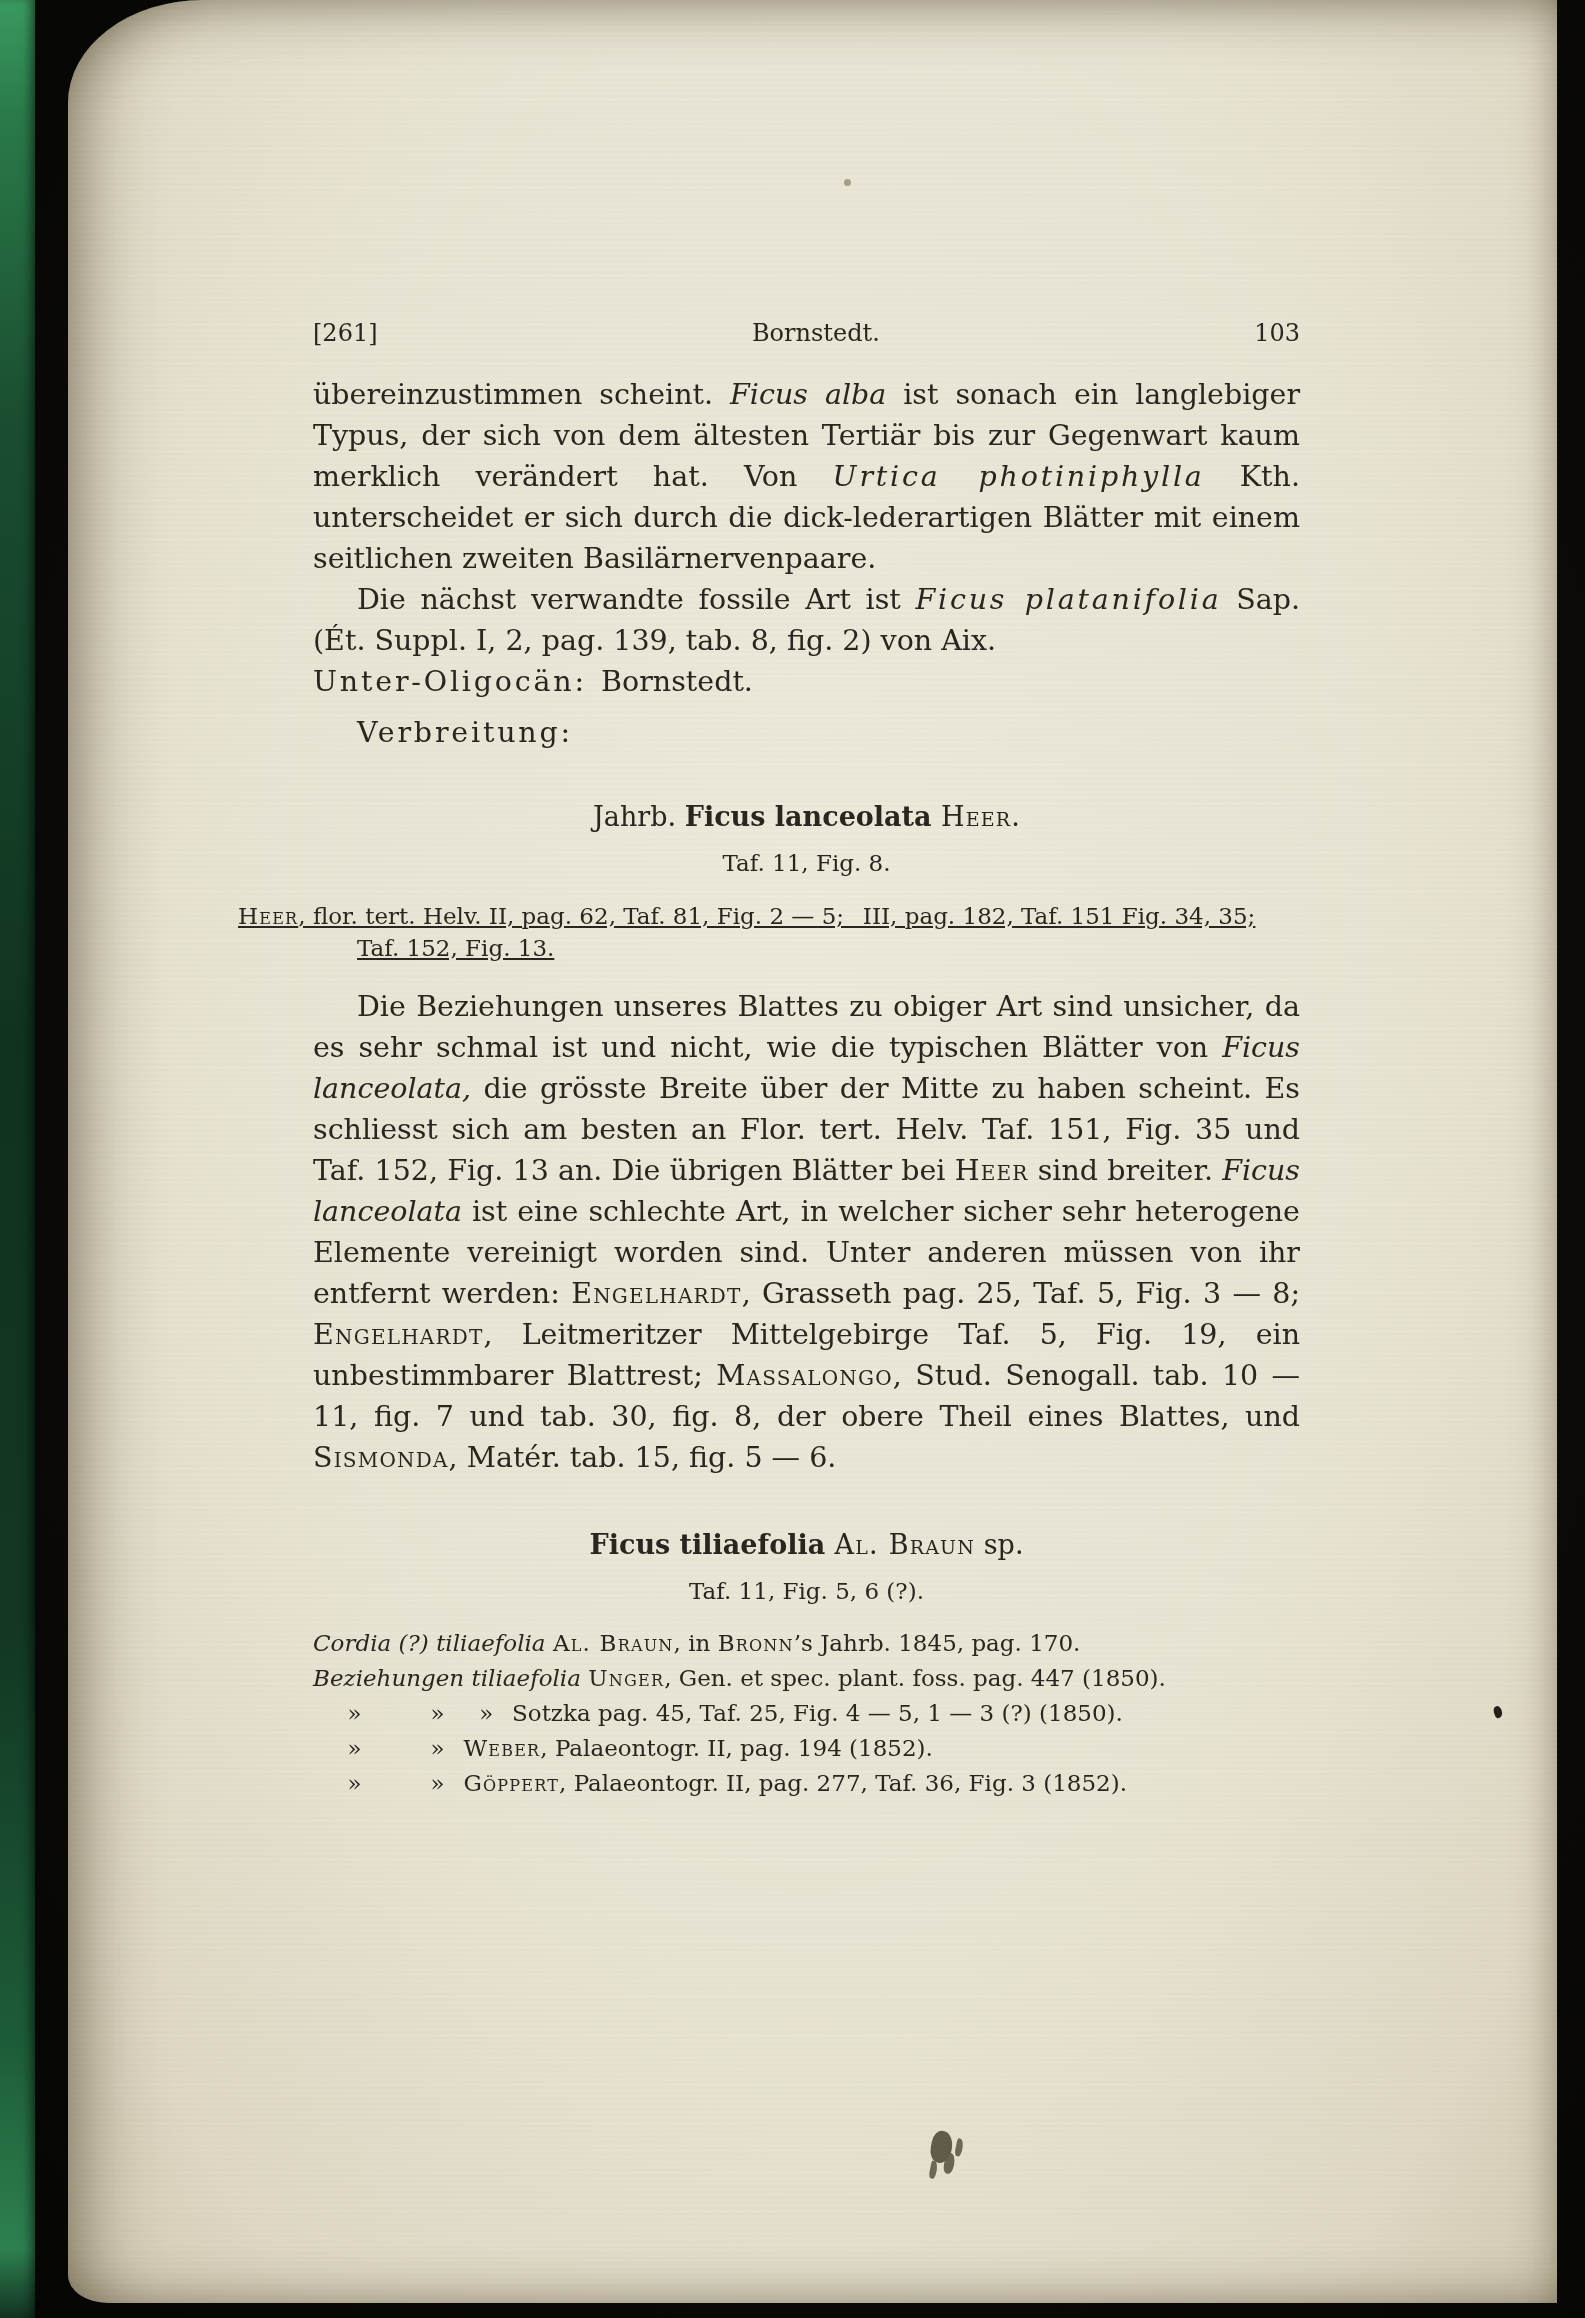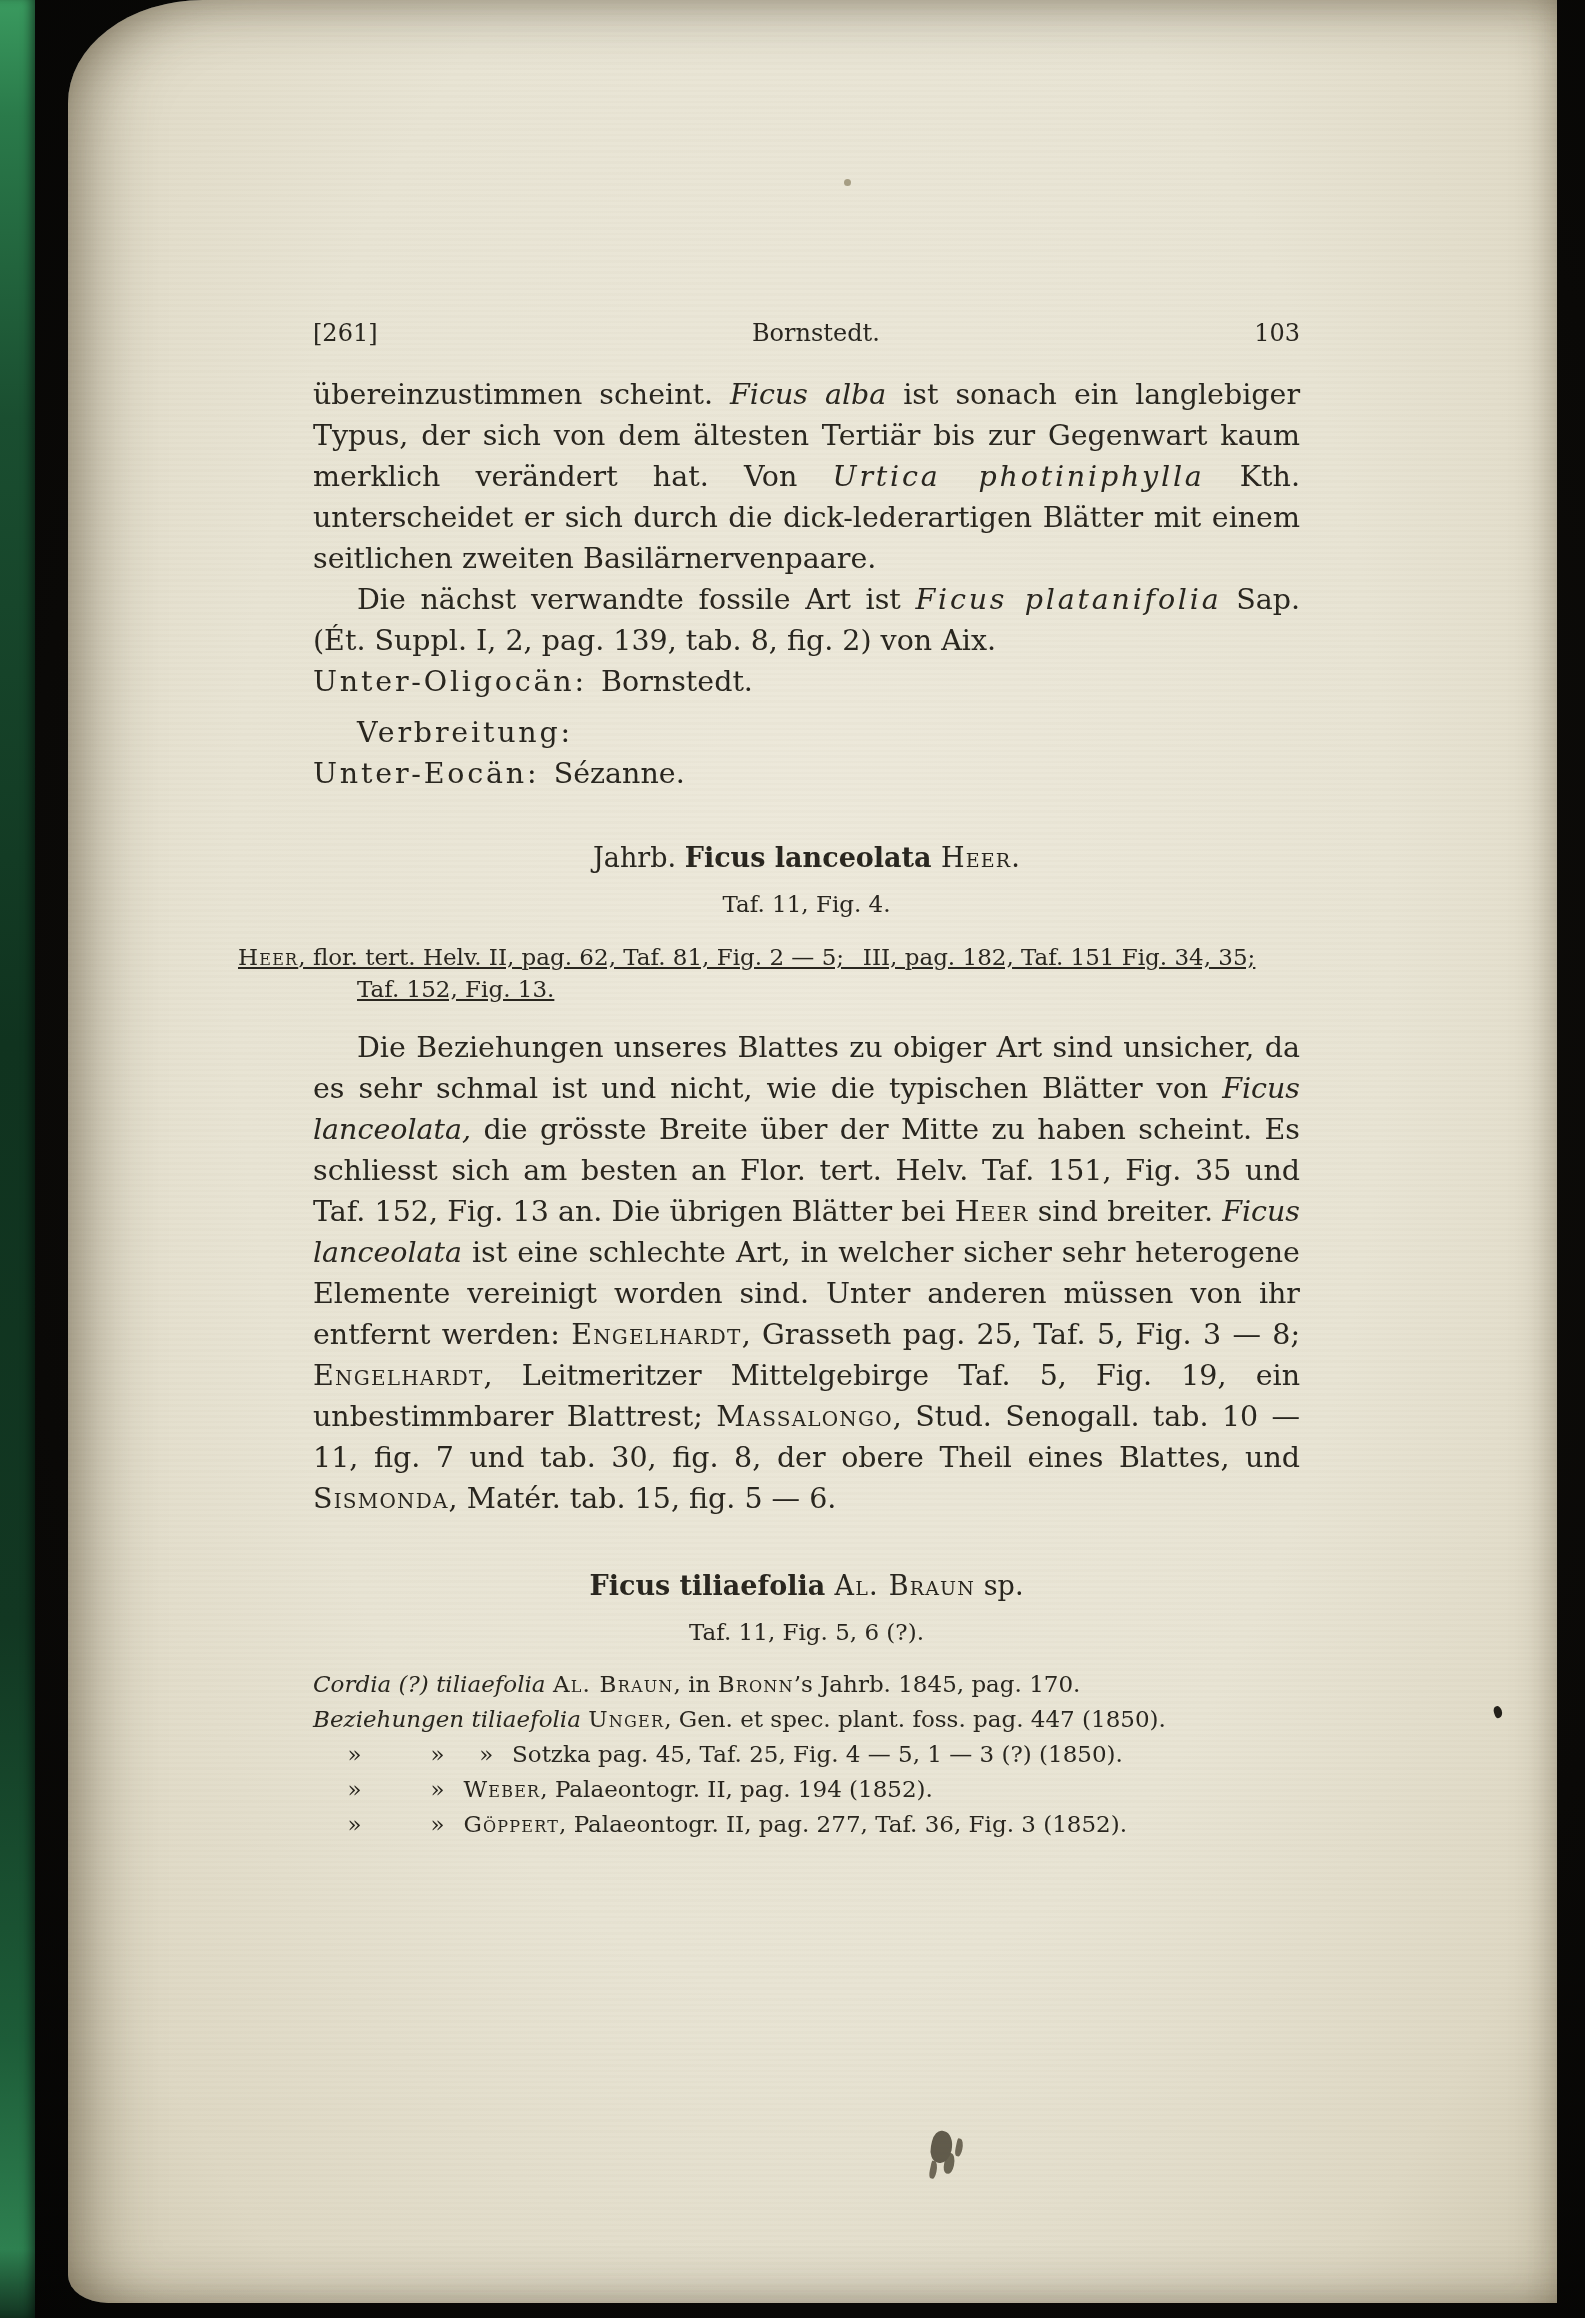--- a/index.html
+++ b/index.html
@@ -91,24 +91,23 @@
       <div class="header">
         <span>[261]</span>
         <span>Bornstedt.</span>
         <span>103</span>
       </div>
 
       <p class="body jt mt1"><span>übereinzustimmen scheint. </span><span class="it">Ficus alba</span><span> ist sonach ein langlebiger Typus, der sich von dem ältesten Tertiär bis zur Gegenwart kaum merklich verändert hat. Von </span><span class="it sp">Urtica photiniphylla</span><span> Kth. unterscheidet er sich durch die dick-lederartigen Blätter mit einem seitlichen zweiten Basilärnervenpaare.</span></p>
       <p class="body jt ind"><span>Die nächst verwandte fossile Art ist </span><span class="it sp">Ficus platanifolia</span><span> Sap. (Ét. Suppl. I, 2, pag. 139, tab. 8, fig. 2) von Aix.</span></p>
       <p class="body"><span class="sp">Unter-Oligocän:</span><span> Bornstedt.</span></p>
       <p class="body ind verb"><span class="sp">Verbreitung:</span></p>
-      <p class="body"><span class="sp">Unter-Eocän:</span><span> Sézanne.</span></p>
 
       <h2 class="species-heading"><span>Jahrb. </span><span class="bd">Ficus lanceolata </span><span class="sc">Heer</span><span>.</span></h2>
-      <p class="plate-ref">Taf. 11, Fig. 4.</p>
+      <p class="plate-ref">Taf. 11, Fig. 8.</p>
       <p class="petit ref"><span class="sc">Heer</span><span>, flor. tert. Helv. II, pag. 62, Taf. 81, Fig. 2 — 5;  III, pag. 182, Taf. 151 Fig. 34, 35; Taf. 152, Fig. 13.</span></p>
       <p class="body jt ind p3"><span>Die Beziehungen unseres Blattes zu obiger Art sind unsicher, da es sehr schmal ist und nicht, wie die typischen Blätter von </span><span class="it">Ficus lanceolata,</span><span> die grösste Breite über der Mitte zu haben scheint. Es schliesst sich am besten an Flor. tert. Helv. Taf. 151, Fig. 35 und Taf. 152, Fig. 13 an. Die übrigen Blätter bei </span><span class="sc">Heer</span><span> sind breiter. </span><span class="it">Ficus lanceolata</span><span> ist eine schlechte Art, in welcher sicher sehr heterogene Elemente vereinigt worden sind. Unter anderen müssen von ihr entfernt werden: </span><span class="sc">Engelhardt</span><span>, Grasseth pag. 25, Taf. 5, Fig. 3 — 8; </span><span class="sc">Engelhardt</span><span>, Leitmeritzer Mittelgebirge Taf. 5, Fig. 19, ein unbestimmbarer Blattrest; </span><span class="sc">Massalongo</span><span>, Stud. Senogall. tab. 10 — 11, fig. 7 und tab. 30, fig. 8, der obere Theil eines Blattes, und </span><span class="sc">Sismonda</span><span>, Matér. tab. 15, fig. 5 — 6.</span></p>
 
       <h2 class="species-heading h2b"><span class="bd">Ficus tiliaefolia </span><span class="sc">Al. Braun</span><span> sp.</span></h2>
       <p class="plate-ref">Taf. 11, Fig. 5, 6 (?).</p>
 
       <div class="syn">
         <p class="petit row"><span class="it">Cordia (?) tiliaefolia </span><span class="sc">Al. Braun</span><span>, in </span><span class="sc">Bronn</span><span>’s Jahrb. 1845, pag. 170.</span></p>
         <p class="petit row"><span class="it">Beziehungen tiliaefolia </span><span class="sc">Unger</span><span>, Gen. et spec. plant. foss. pag. 447 (1850).</span></p>
         <p class="petit row"><span>  »   »  »  Sotzka pag. 45, Taf. 25, Fig. 4 — 5, 1 — 3 (?) (1850).</span></p>

